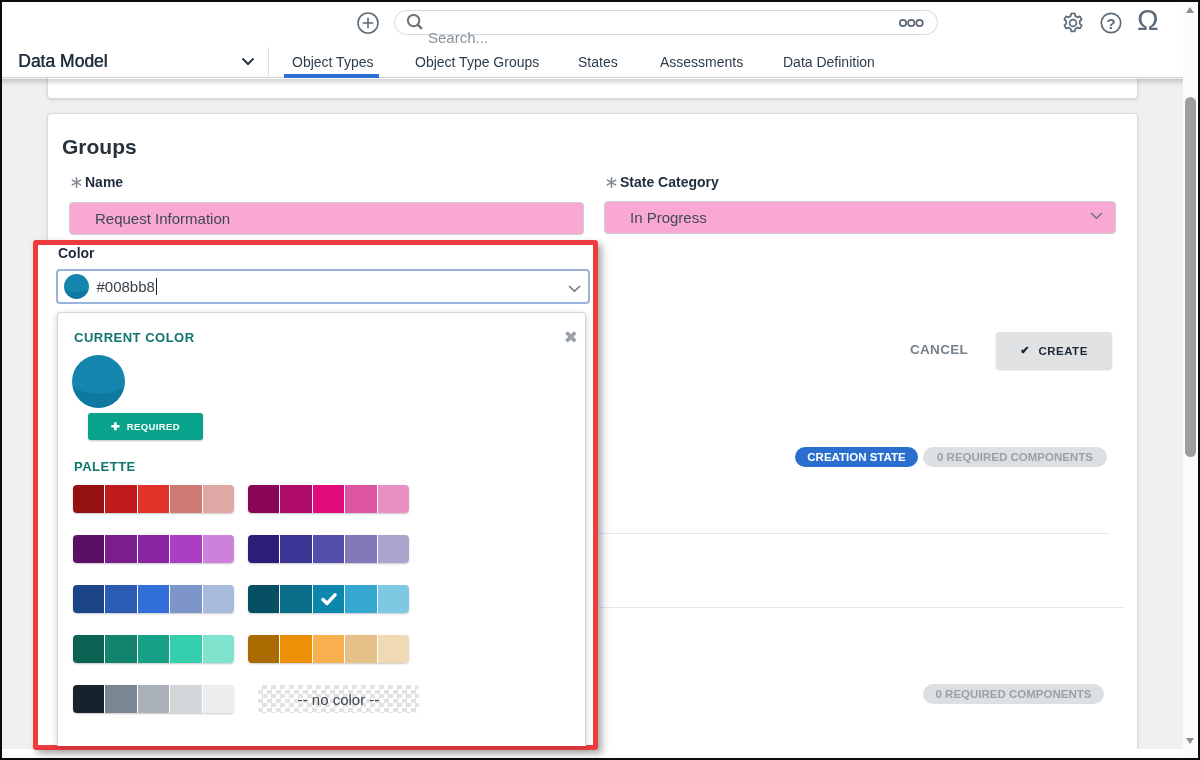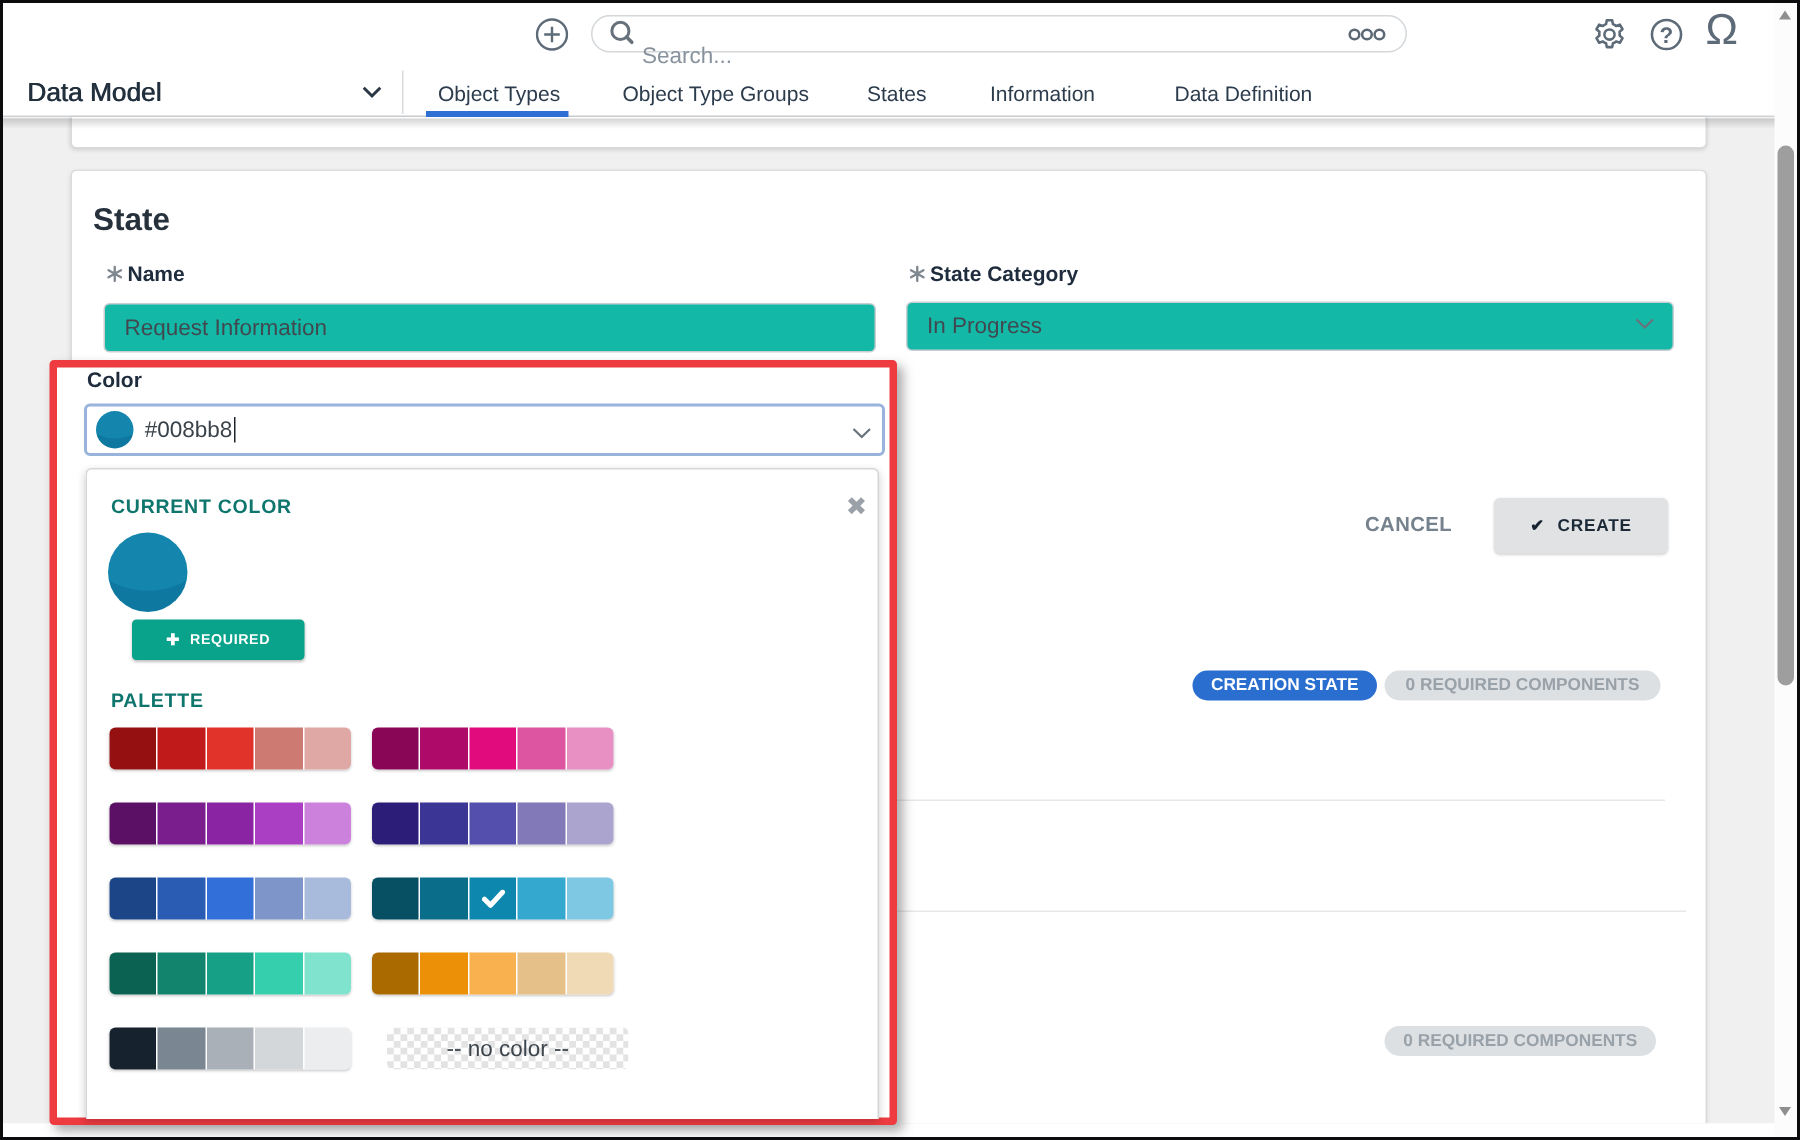--- a/index.html
+++ b/index.html
@@ -25,21 +25,21 @@
   #content { left:2px; top:78px; width:1196px; height:671px; background:#f0f0f1; z-index:1; }
   #navshadow { left:2px; top:79px; width:1196px; height:7px; background:linear-gradient(to bottom, rgba(60,60,60,0.22), rgba(60,60,60,0)); z-index:6; }
   #partcard { left:47px; top:78px; width:1091px; height:21px; background:#fff; border:1px solid #d9dcdf; border-top:none; border-radius:0 0 4px 4px; box-shadow:0 1px 3px rgba(0,0,0,0.14); z-index:2; }
   #card { left:47px; top:113px; width:1091px; height:636px; background:#fff; border:1px solid #d9dcdf; border-bottom:none; border-radius:4px 4px 0 0; box-shadow:0 1px 3px rgba(0,0,0,0.10); z-index:2; }
   #botstrip { left:2px; top:749px; width:1196px; height:9px; background:#fff; z-index:4; }
 
   
   #states { left:62px; top:135px; font-size:21px; font-weight:700; color:#26313c; z-index:3; }
   .flabel { position:absolute; font-size:14px; font-weight:700; color:#1f2c3d; z-index:3; }
   .ast { margin-right:3px; position:relative; top:1px; }
-  .input { position:absolute; height:33px; background:#14b8a6; border:1px solid #c9ced2; border-radius:4px; font-size:15px; color:#414950; display:flex; align-items:center; padding-left:13px; z-index:3; }
+  .input { position:absolute; height:33px; background:#f9a8d4; border:1px solid #c9ced2; border-radius:4px; font-size:15px; color:#414950; display:flex; align-items:center; padding-left:25px; z-index:3; }
   .chev { position:absolute; }
   #cancel { left:910px; top:342px; font-size:13.5px; font-weight:600; color:#75818d; letter-spacing:0.3px; z-index:3; }
   #createbtn { left:996px; top:332px; width:116px; height:37px; background:#e0e2e4; border-radius:4px; box-shadow:0 1px 2px rgba(0,0,0,0.18); display:flex; align-items:center; justify-content:center; gap:9px; z-index:3; }
   #createbtn .ck { font-size:11px; color:#16222f; font-weight:700; }
   #createbtn .tx { font-size:11.5px; font-weight:700; color:#1c2936; letter-spacing:0.5px; }
   .divider { position:absolute; height:1px; background:#e5e7e9; z-index:3; }
   .pill { position:absolute; height:20px; border-radius:10px; display:flex; align-items:center; justify-content:center; font-size:11.5px; font-weight:700; letter-spacing:0px; z-index:3;text-align:center; }
   .pill.blue { background:#2a6fd0; color:#fff; }
   .pill.gray { background:#dde0e3; color:#99a1a9; }
 
@@ -111,25 +111,25 @@
   <div class="abs" style="left:1137px;top:4px;z-index:3;font-size:29px;color:#5d6b79;font-family:'Liberation Sans',sans-serif;">Ω</div>
 
   <div id="dmodel">Data Model</div>
   <svg class="abs" style="left:241px;top:57px;z-index:3;" width="14" height="9" viewBox="0 0 14 9">
     <path d="M1.5 1.5 L7 7 L12.5 1.5" fill="none" stroke="#2b3844" stroke-width="2"></path>
   </svg>
   <div id="navdiv"></div>
   <div class="tab" style="left:292px;">Object Types</div>
   <div class="tab" style="left:415px;">Object Type Groups</div>
   <div class="tab" style="left:578px;">States</div>
-  <div class="tab" style="left:660px;">Information</div>
+  <div class="tab" style="left:660px;">Assessments</div>
   <div class="tab" style="left:783px;">Data Definition</div>
   <div id="underline"></div>
 
-  <div class="abs" id="states">State</div>
+  <div class="abs" id="states">Groups</div>
   <div class="flabel" style="left:71px;top:174px;"><svg class="ast" width="11" height="11" viewBox="0 0 12 12">
         <g stroke="#7f8891" stroke-width="1.7" stroke-linecap="round" fill="none">
           <path d="M6 0.8 V11.2 M1.5 3.4 L10.5 8.6 M10.5 3.4 L1.5 8.6"></path>
         </g>
       </svg>Name</div>
   <div class="flabel" style="left:606px;top:174px;"><svg class="ast" width="11" height="11" viewBox="0 0 12 12">
         <g stroke="#7f8891" stroke-width="1.7" stroke-linecap="round" fill="none">
           <path d="M6 0.8 V11.2 M1.5 3.4 L10.5 8.6 M10.5 3.4 L1.5 8.6"></path>
         </g>
       </svg>State Category</div>

